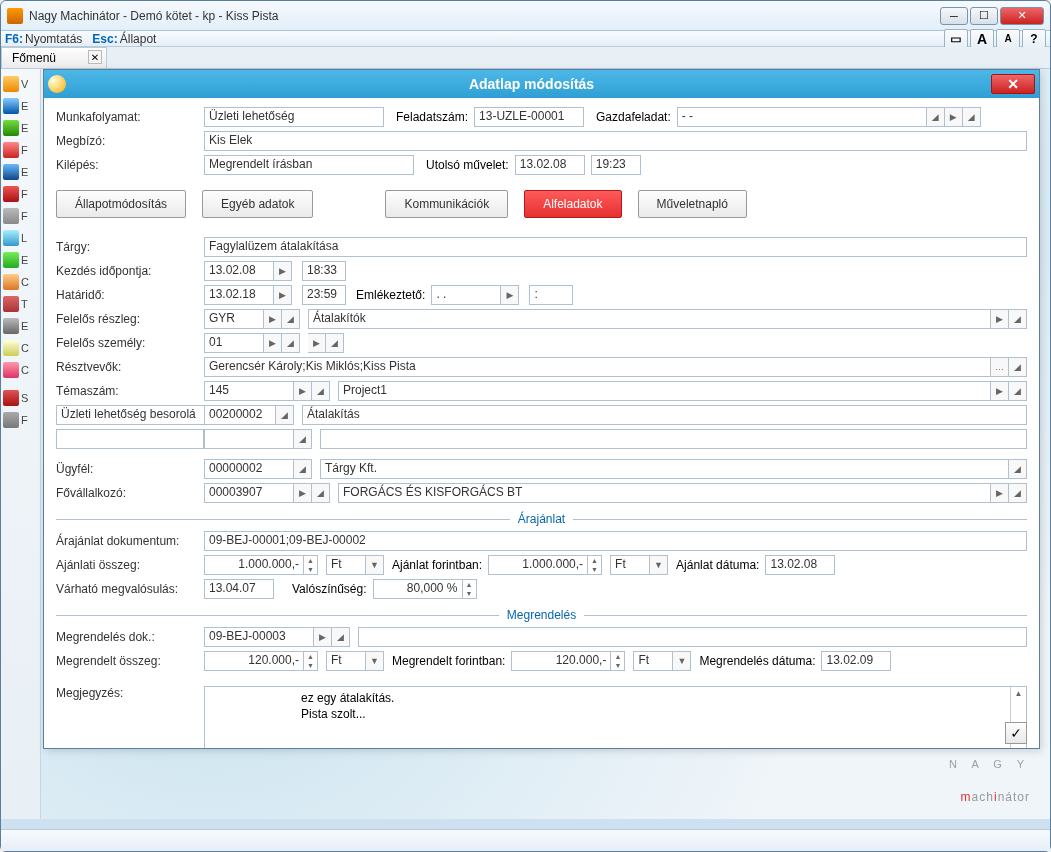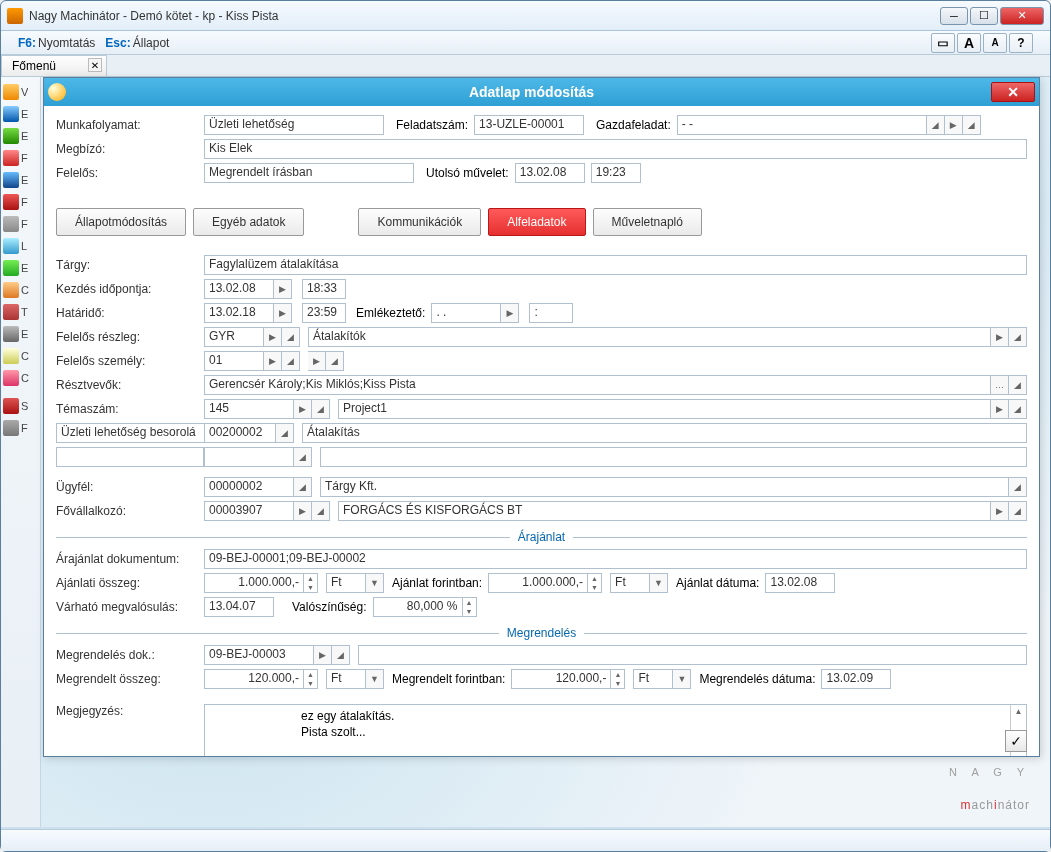--- a/index.html
+++ b/index.html
@@ -8,21 +8,21 @@
     
     .window { width: 1051px; height: 852px; background: linear-gradient(to bottom, #e8f4ff, #d8eaf7 40%, #cce0ef); border: 1px solid #5a7e9e; border-radius: 6px; position: relative; }
     .titlebar { height: 30px; display: flex; align-items: center; padding: 0 6px; background: linear-gradient(to bottom, #f5faff, #e2eef8); border-bottom: 1px solid #a8c5dd; border-radius: 6px 6px 0 0; }
     .titlebar .app-icon { width: 16px; height: 16px; background: linear-gradient(#f90, #c60); border-radius: 2px; margin-right: 6px; }
     .titlebar .title { flex: 1; color: #333; }
     .titlebar .win-controls { display: flex; gap: 2px; }
     .win-btn { width: 28px; height: 18px; background: linear-gradient(#f5f7fa, #d7e0e9); border: 1px solid #7a94ab; border-radius: 3px; display: flex; align-items: center; justify-content: center; font-size: 11px; cursor: pointer; }
     .win-btn.close { background: linear-gradient(#e66, #c22); color: #fff; width: 44px; }
     
     
-    .toolbar { height: 24px; display: flex; align-items: center; padding: 0 17px; background: linear-gradient(#f7fbff, #e6eef6); border-bottom: 1px solid #b8cbd9; }
+    .toolbar { height: 16px; display: flex; align-items: center; padding: 0 4px; background: linear-gradient(#f7fbff, #e6eef6); border-bottom: 1px solid #b8cbd9; }
     .toolbar .shortcut { color: #0066c0; margin-right: 2px; font-weight: bold; }
     .toolbar .lbl { color: #333; margin-right: 10px; }
     .toolbar .right { margin-left: auto; display: flex; gap: 2px; }
     .tb-btn { width: 24px; height: 20px; background: linear-gradient(#fafcfe, #e8eff5); border: 1px solid #9bb2c5; border-radius: 2px; display: flex; align-items: center; justify-content: center; cursor: pointer; font-weight: bold; }
     
     
     .content { position: relative; height: calc(100% - 54px - 24px); background: radial-gradient(ellipse at 20% 80%, rgba(120,190,220,0.3), transparent 50%), radial-gradient(ellipse at 90% 20%, rgba(140,200,230,0.25), transparent 50%), #f0f5f9; }
     
     
     .tabstrip { position: absolute; top: 0; left: 0; right: 0; height: 22px; display: flex; border-bottom: 1px solid #b8cbd9; background: #e8eff5; }
@@ -43,21 +43,21 @@
     .dialog-titlebar .dclose { width: 44px; height: 20px; background: linear-gradient(#e66, #c22); color: #fff; border: 1px solid #a11; border-radius: 2px; display: flex; align-items: center; justify-content: center; font-size: 14px; cursor: pointer; font-weight: bold; }
     
     .dialog-body { padding: 8px 12px; height: calc(100% - 28px); overflow: hidden; position: relative; }
     
     .form-row { display: flex; align-items: center; margin-bottom: 2px; min-height: 22px; }
     .form-label { width: 148px; color: #333; }
     .form-field { border: 1px solid #b0c0ce; background: #fff; height: 20px; padding: 1px 4px; color: #333; }
     .form-field.wide { flex: 1; }
     .form-field.num { text-align: right; }
     
-    .btn-row { display: flex; gap: 7px; margin: 24px 0 18px; }
+    .btn-row { display: flex; gap: 16px; margin: 14px 0 18px; }
     .btn { padding: 6px 18px; background: linear-gradient(#fdfdfd, #eaeaea); border: 1px solid #999; border-radius: 2px; cursor: pointer; color: #333; }
     .btn.active { background: linear-gradient(#ff5a5a, #e63030); color: #fff; border-color: #b81818; }
     
     .spin { width: 14px; height: 20px; display: inline-flex; flex-direction: column; border: 1px solid #b0c0ce; border-left: none; }
     .spin > div { flex: 1; font-size: 7px; display: flex; align-items: center; justify-content: center; cursor: pointer; color: #666; }
     
     .arrow-btn { width: 18px; height: 20px; border: 1px solid #b0c0ce; border-left: none; background: #f8f8f8; display: flex; align-items: center; justify-content: center; font-size: 9px; color: #666; cursor: pointer; }
     
     .section-divider { display: flex; align-items: center; margin: 8px 0 4px; }
     .section-divider::before, .section-divider::after { content: ''; flex: 1; border-top: 1px solid #b0c0ce; }
@@ -199,21 +199,21 @@
           <div class="form-field" style="width:250px">  -   -</div>
           <div class="arrow-btn">◢</div>
           <div class="arrow-btn">▶</div>
           <div class="arrow-btn">◢</div>
         </div>
         <div class="form-row">
           <div class="form-label">Megbízó:</div>
           <div class="form-field wide">Kis Elek</div>
         </div>
         <div class="form-row">
-          <div class="form-label">Felelős:</div>
+          <div class="form-label">Kilépés:</div>
           <div class="form-field" style="width:210px">Megrendelt írásban</div>
           <div style="width:12px"></div>
           <div style="margin-right:6px">Utolsó művelet:</div>
           <div class="form-field" style="width:70px">13.02.08</div>
           <div style="width:6px"></div>
           <div class="form-field" style="width:50px">19:23</div>
         </div>
 
         <div class="btn-row">
           <button class="btn">Állapotmódosítás</button>

